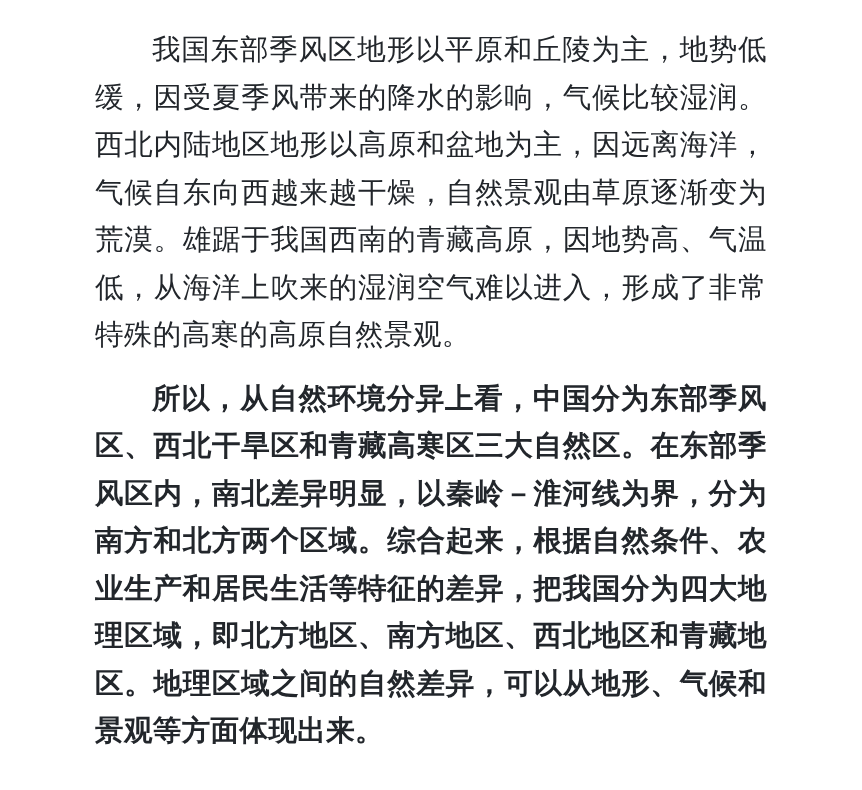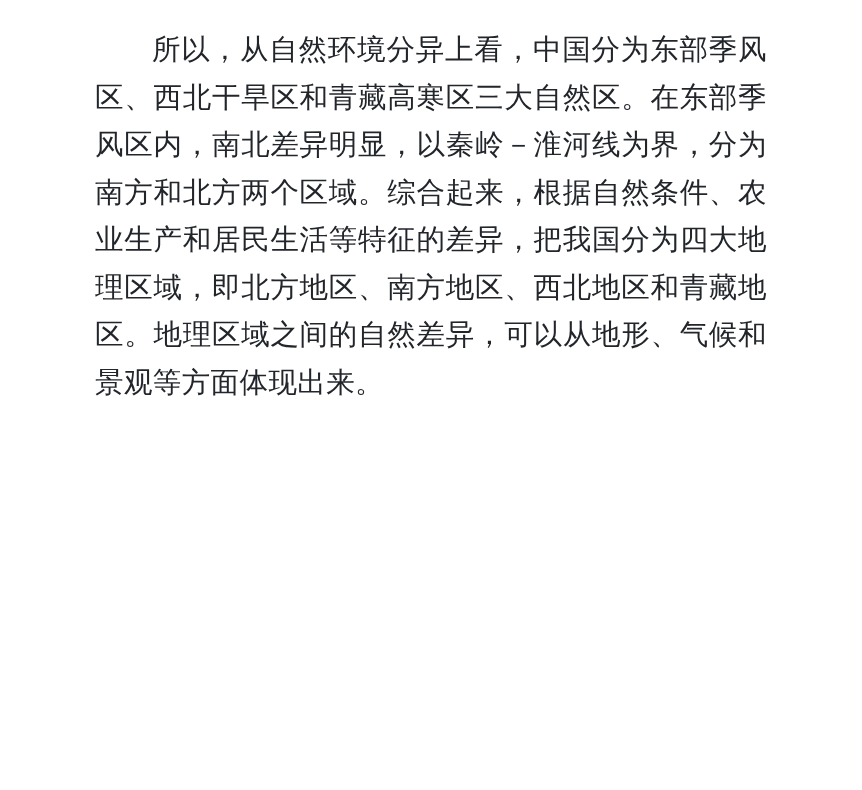--- a/index.html
+++ b/index.html
@@ -28,23 +28,25 @@
     text-justify: inter-character;
     letter-spacing: 0.4px;
   }
   .para {
     margin: 0 0 0 0;
     text-indent: 2em;
     text-align: justify;
     text-justify: inter-character;
   }
   .para + .para {
-    margin-top: 8px;
+    margin-top: 16px;
+    font-weight: bold;
   }
 </style>
 </head>
 <body>
 
 <div class="page">
   <div class="body-text">
+    <p class="para">我国东部季风区地形以平原和丘陵为主，地势低缓，因受夏季风带来的降水的影响，气候比较湿润。西北内陆地区地形以高原和盆地为主，因远离海洋，气候自东向西越来越干燥，自然景观由草原逐渐变为荒漠。雄踞于我国西南的青藏高原，因地势高、气温低，从海洋上吹来的湿润空气难以进入，形成了非常特殊的高寒的高原自然景观。</p>
     <p class="para">所以，从自然环境分异上看，中国分为东部季风区、西北干旱区和青藏高寒区三大自然区。在东部季风区内，南北差异明显，以秦岭－淮河线为界，分为南方和北方两个区域。综合起来，根据自然条件、农业生产和居民生活等特征的差异，把我国分为四大地理区域，即北方地区、南方地区、西北地区和青藏地区。地理区域之间的自然差异，可以从地形、气候和景观等方面体现出来。</p>
   </div>
 </div>
 
 </body></html>

